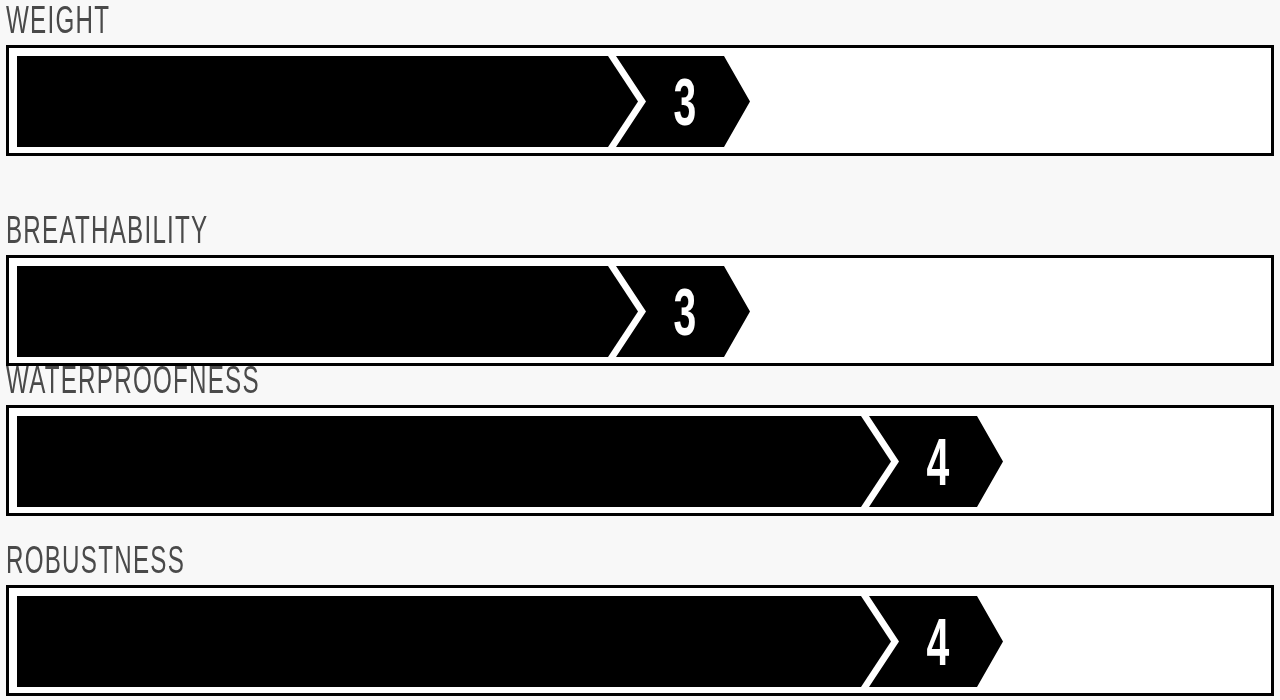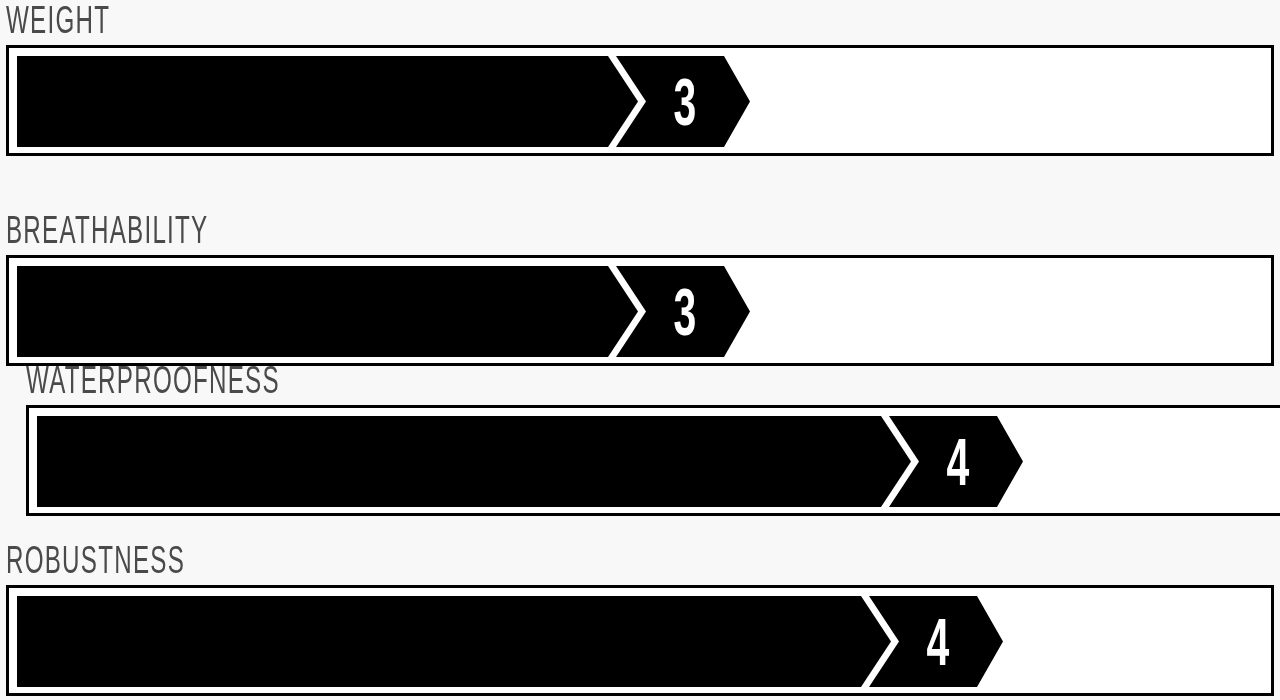--- a/index.html
+++ b/index.html
@@ -52,21 +52,21 @@
     <div class="rating-label">BREATHABILITY</div>
     <div class="rating-bar">
         <svg width="1280" height="116">
           <rect x="7.5" y="4.5" width="1265" height="108" fill="#ffffff" stroke="#000000" stroke-width="3"></rect>
           <polygon points="17,14 608,14 638,59.5 608,105 17,105" fill="#000000"></polygon>
           <polygon points="616,14 724,14 750,59.5 724,105 616,105 646,59.5" fill="#000000"></polygon>
           <text x="685" y="83.5" text-anchor="middle" fill="#ffffff" font-size="66" class="value-text" transform="translate(685,0) scale(0.62,1) translate(-685,0)">3</text>
         </svg>
       </div>
   </div>
-  <div class="rating" style="top:360px;margin-left:20px;">
+  <div class="rating" style="top:360px;">
     <div class="rating-label">WATERPROOFNESS</div>
     <div class="rating-bar">
         <svg width="1280" height="116">
           <rect x="7.5" y="4.5" width="1265" height="108" fill="#ffffff" stroke="#000000" stroke-width="3"></rect>
           <polygon points="17,14 861,14 891,59.5 861,105 17,105" fill="#000000"></polygon>
           <polygon points="869,14 977,14 1003,59.5 977,105 869,105 899,59.5" fill="#000000"></polygon>
           <text x="938" y="83.5" text-anchor="middle" fill="#ffffff" font-size="66" class="value-text" transform="translate(938,0) scale(0.62,1) translate(-938,0)">4</text>
         </svg>
       </div>
   </div>

